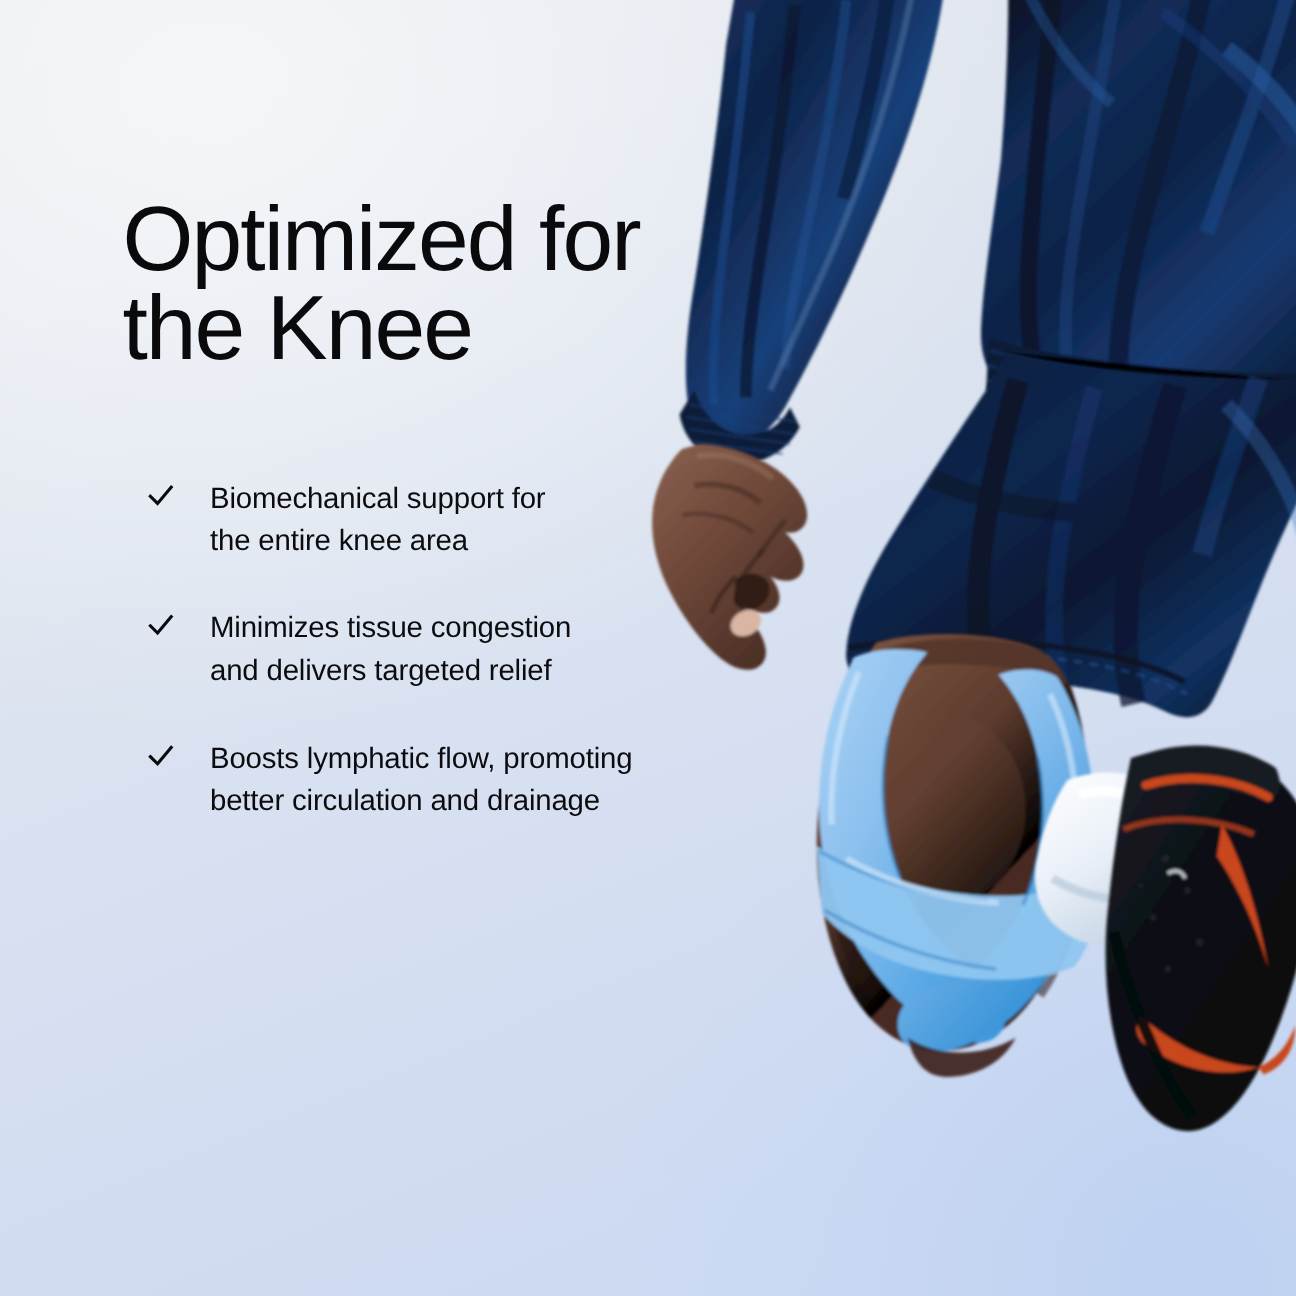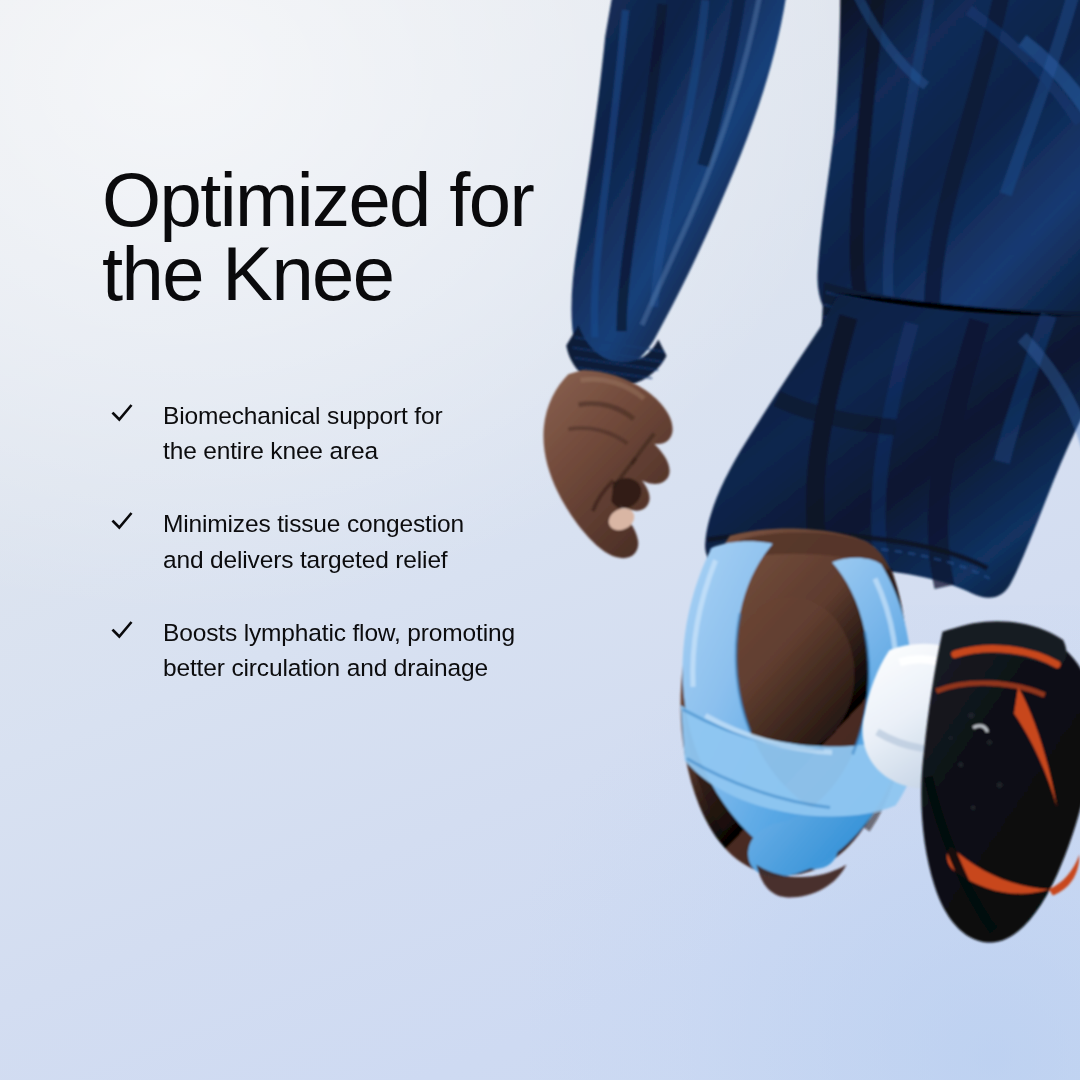--- a/index.html
+++ b/index.html
@@ -75,21 +75,21 @@
     font-size: 76px;
     line-height: 0.98;
     font-weight: 400;
     color: #0a0a0c;
     letter-spacing: -1.6px;
     margin: 0;
     white-space: pre-line;
   }
 
   .bullets {
-    margin: 4px;
+    margin: 16px;
     padding: 0;
     list-style: none;
     margin-top: 86px;
   }
   .bullet {
     position: relative;
     padding-left: 57px;
     margin-bottom: 38px;
   }
   .bullet:last-child { margin-bottom: 0; }

